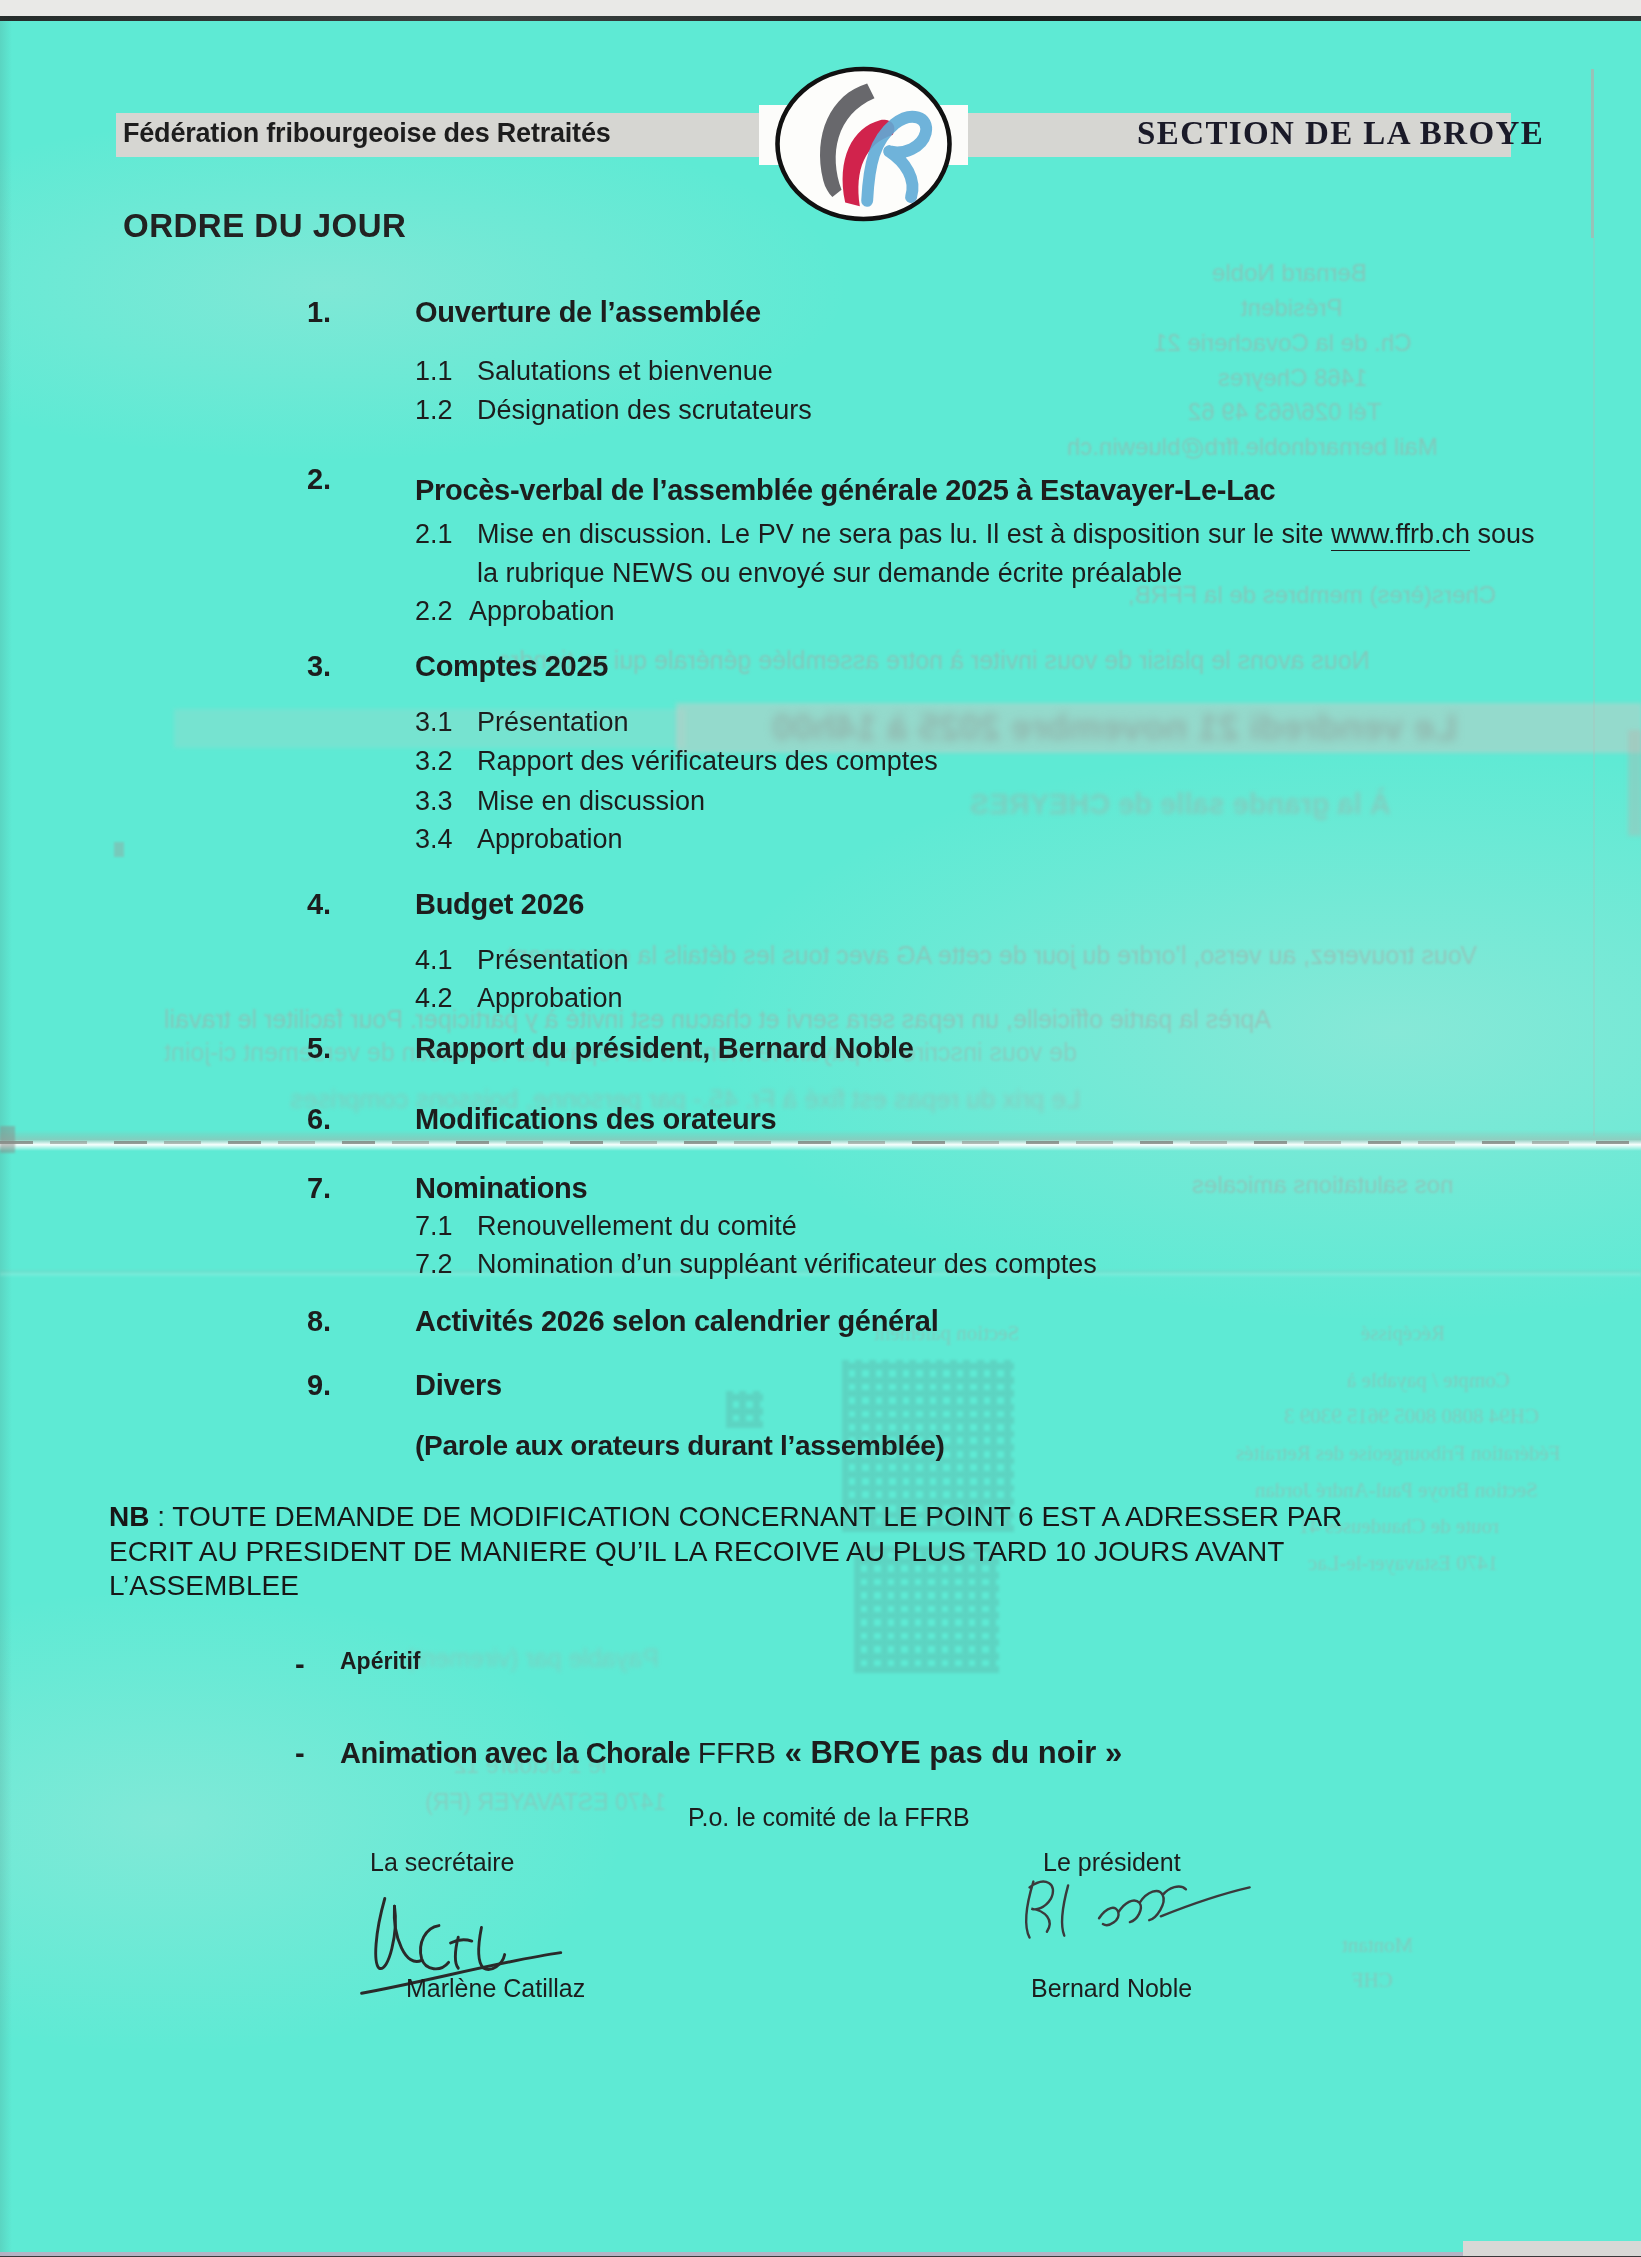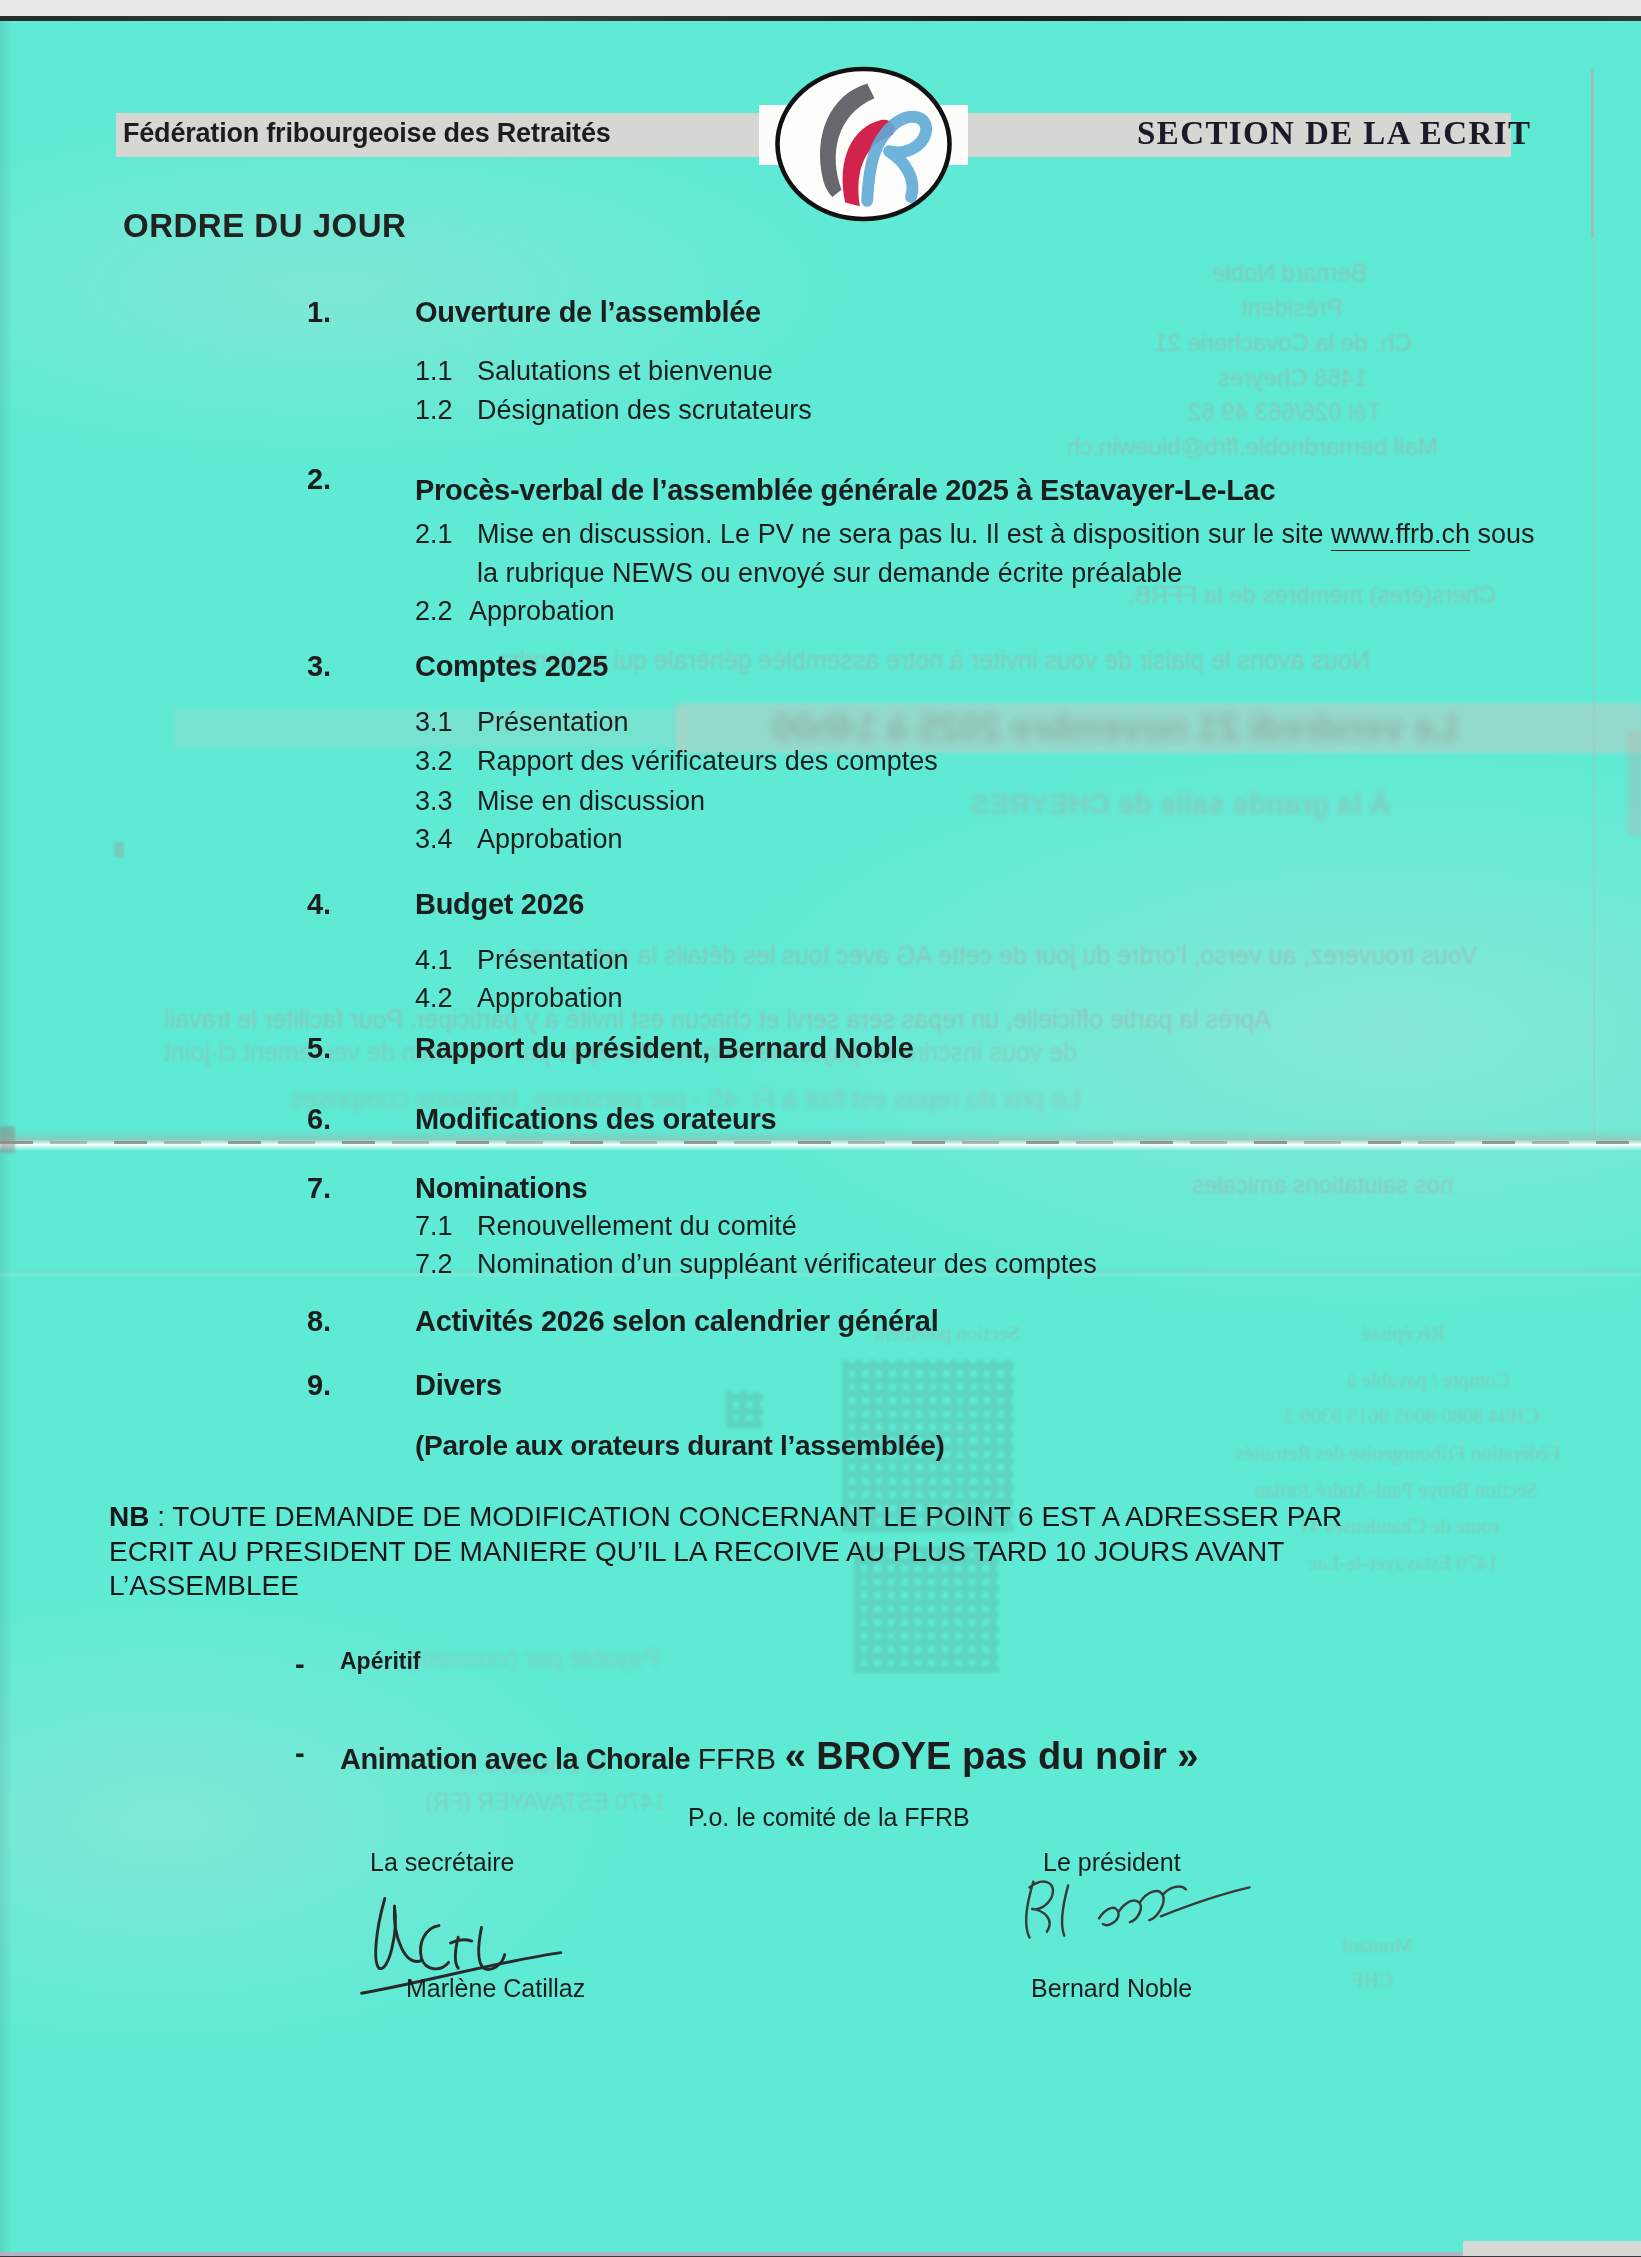--- a/index.html
+++ b/index.html
@@ -96,21 +96,21 @@
 
   <div class="hdr-band"></div>
   <div class="logo-bg"></div>
   <svg class="sig" style="left:772px;top:43px;" width="183" height="170" viewBox="0 0 200 176">
     <ellipse cx="100" cy="88" rx="94" ry="82" fill="#fdfdfb" stroke="#111111" stroke-width="5"></ellipse>
     <path d="M104,22 C64,34 44,78 56,128 C58,136 62,142 66,146 L76,138 C62,100 70,56 112,38 Z" fill="#4e4e52" opacity="0.85"></path>
     <path d="M118,62 C88,70 70,104 80,152 L96,156 C90,116 102,88 132,78 C138,66 128,60 118,62 Z" fill="#d1234c"></path>
     <path d="M104,150 C106,110 112,84 134,66 C152,52 172,58 168,76 C164,92 144,100 128,96 M128,96 C146,108 158,126 152,146" fill="none" stroke="#5fabd6" stroke-width="13" stroke-linecap="round" opacity="0.9"></path>
   </svg>
   <div class="hdr-org">Fédération fribourgeoise des Retraités</div>
-  <div class="hdr-sec">SECTION DE LA ECRIT</div>
+  <div class="hdr-sec">SECTION DE LA BROYE</div>
 
   <div class="page-title">ORDRE DU JOUR</div>
 
   <div class="num" style="left:307px;top:280px;">1.</div>
   <div class="title" style="left:415px;top:280px;">Ouverture de l’assemblée</div>
   <div class="sub" style="left:415px;top:340px;"><span class="sn">1.1</span><span>Salutations et bienvenue</span></div>
   <div class="sub" style="left:415px;top:379px;"><span class="sn">1.2</span><span>Désignation des scrutateurs</span></div>
 
   <div class="num" style="left:307px;top:447px;">2.</div>
   <div class="title" style="left:415px;top:458px;">Procès-verbal de l’assemblée générale 2025 à Estavayer-Le-Lac</div>
@@ -146,21 +146,21 @@
   <div class="title" style="left:415px;top:1353px;">Divers</div>
   <div class="title" style="left:415px;top:1414px;font-size:28px;">(Parole aux orateurs durant l’assemblée)</div>
 
   <div class="nbline" style="top:1485px;"><span class="b">NB</span><span> : TOUTE DEMANDE DE MODIFICATION CONCERNANT LE POINT 6 EST A ADRESSER PAR</span></div>
   <div class="nbline" style="top:1520px;">ECRIT AU  PRESIDENT DE MANIERE QU’IL LA RECOIVE AU PLUS TARD 10 JOURS AVANT</div>
   <div class="nbline" style="top:1554px;">L’ASSEMBLEE</div>
 
   <div class="t b" style="left:295px;top:1632px;font-size:29px;">-</div>
   <div class="t b" style="left:340px;top:1632px;font-size:23px;">Apéritif</div>
   <div class="t b" style="left:295px;top:1721px;font-size:29px;">-</div>
-  <div class="t" style="left:340px;top:1719px;font-size:29px;"><span class="b" style="letter-spacing:-0.5px;">Animation avec la Chorale </span><span style="font-size:30px;">FFRB</span><span class="b" style="font-size:31px;"> </span><span class="b" style="font-size:38px;">« BROYE pas du noir »</span></div>
+  <div class="t" style="left:340px;top:1719px;font-size:29px;"><span class="b" style="letter-spacing:-0.5px;">Animation avec la Chorale </span><span style="font-size:30px;">FFRB</span><span class="b" style="font-size:31px;"> </span><span class="b" style="font-size:31px;">« BROYE pas du noir »</span></div>
 
   <div class="t" style="left:688px;top:1787px;font-size:25px;">P.o. le comité de la FFRB</div>
   <div class="t" style="left:370px;top:1832px;font-size:25px;">La secrétaire</div>
   <div class="t" style="left:1043px;top:1832px;font-size:25px;">Le président</div>
 
   <svg class="sig" style="left:350px;top:1863px;" width="232" height="126" viewBox="0 0 240 130">
     <g fill="none" stroke="#2a2a2a" stroke-width="3" stroke-linecap="round">
       <path d="M36,20 C26,55 24,86 30,92 C40,97 50,55 46,28"></path>
       <path d="M46,28 C44,60 58,92 74,84"></path>
       <path d="M92,48 C78,50 70,66 74,82 C78,95 94,96 102,86"></path>

